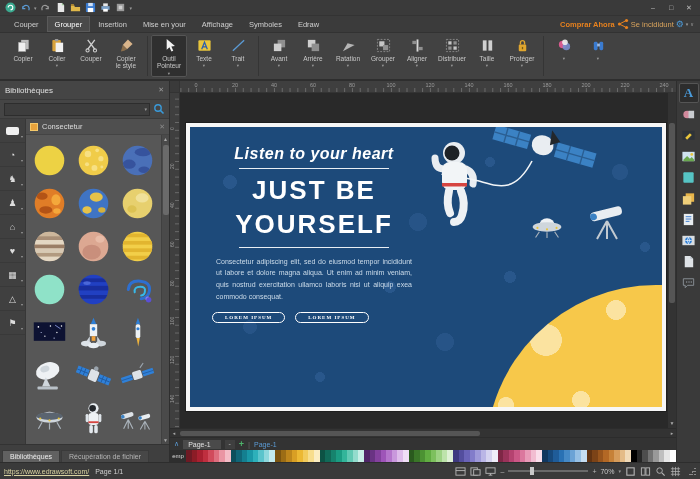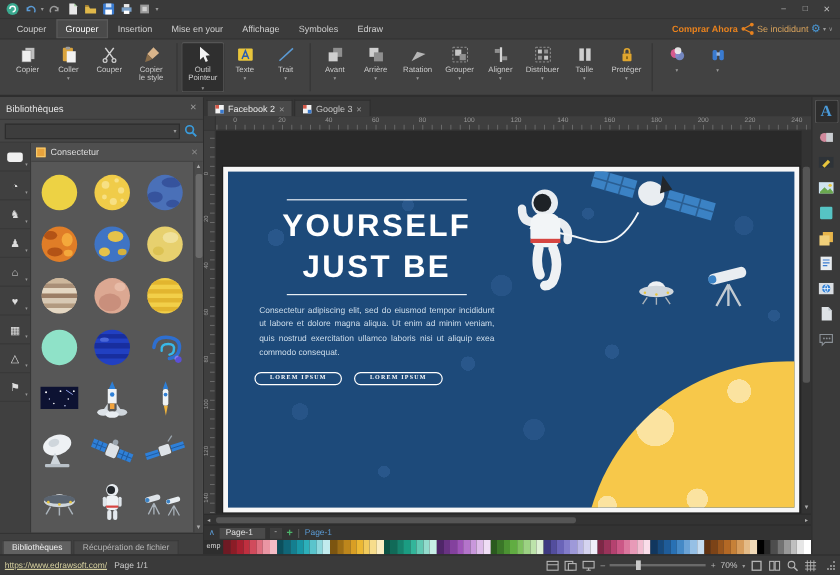--- a/index.html
+++ b/index.html
@@ -752,40 +752,20 @@
           </div>
         </div>
       </div>
       <div class="ptabs" id="ptabs">
           <div class="ptab active">Bibliothèques</div>
           <div class="ptab">Récupération de fichier</div>
         </div>
     </div>
 
     <div class="center">
-      <div class="doctabs" id="doctabs">
-          <div class="dtab active">
-            <svg viewBox="0 0 8 8">
-              <rect x="0.5" y="0.5" width="7" height="7" fill="#f2f2f2"></rect>
-              <rect x="0.5" y="0.5" width="3" height="3" fill="#d65a4a"></rect>
-              <rect x="4.5" y="4.5" width="3" height="3" fill="#3a7bd0"></rect>
-            </svg>
-            <span>Facebook 2</span>
-            <span class="x">✕</span>
-          </div>
-          <div class="dtab">
-            <svg viewBox="0 0 8 8">
-              <rect x="0.5" y="0.5" width="7" height="7" fill="#f2f2f2"></rect>
-              <rect x="0.5" y="0.5" width="3" height="3" fill="#d65a4a"></rect>
-              <rect x="4.5" y="4.5" width="3" height="3" fill="#3a7bd0"></rect>
-            </svg>
-            <span>Google 3</span>
-            <span class="x">✕</span>
-          </div>
-        </div>
       <div class="rulerrow">
         <div class="rcorner"></div>
         <div class="hruler" id="hruler">
             <span style="left: 16px;">0</span>
             <span style="left: 55px;">20</span>
             <span style="left: 94px;">40</span>
             <span style="left: 133px;">60</span>
             <span style="left: 172px;">80</span>
             <span style="left: 211px;">100</span>
             <span style="left: 250px;">120</span>
@@ -851,23 +831,24 @@
 
               <svg class="ptel" viewBox="0 0 50 42">
                 <g transform="rotate(-14 23 12)">
                   <rect x="6" y="8" width="32" height="9" rx="4" fill="#e9edf1"></rect>
                   <circle cx="9" cy="12.5" r="3.4" fill="#3b82c4"></circle>
                 </g>
                 <path d="M23 20 l-10 18 M23 20 l10 18 M23 20 v18" stroke="#c2cad1" stroke-width="2"></path>
               </svg>
 
               <div class="ptext">
+                <div class="p-script">Listen to your heart</div>
                 <div class="pline"></div>
+                <div class="p-big">JUST BE</div>
                 <div class="p-big">YOURSELF</div>
-                <div class="p-big">JUST BE</div>
                 <div class="pline"></div>
                 <div class="p-body">Consectetur adipiscing elit, sed do eiusmod tempor incididunt ut labore et dolore magna aliqua. Ut enim ad minim veniam, quis nostrud exercitation ullamco laboris nisi ut aliquip exea commodo consequat.</div>
                 <div class="pbtns">
                   <span class="pbtn">LOREM IPSUM</span>
                   <span class="pbtn">LOREM IPSUM</span>
                 </div>
               </div>
             </div>
           </div>
         </div>

